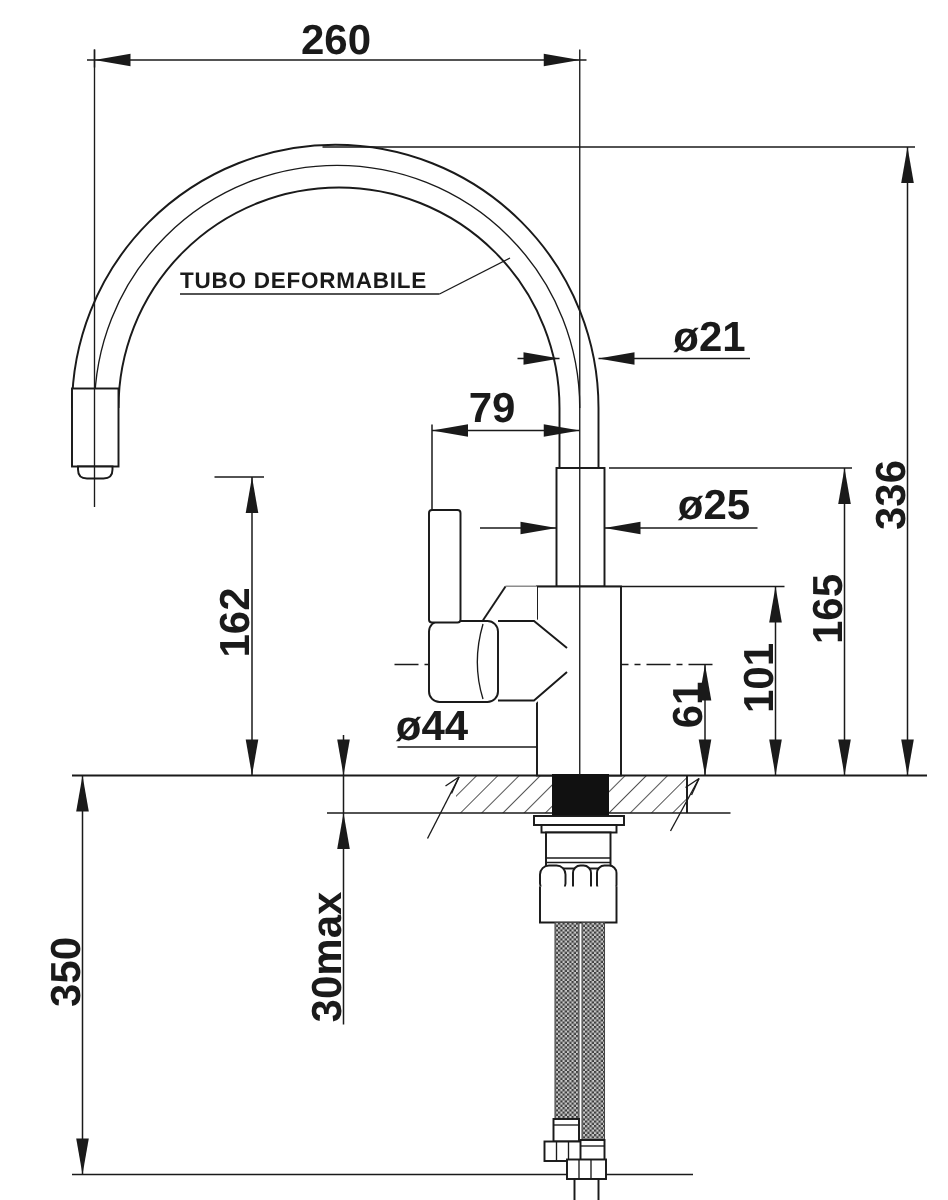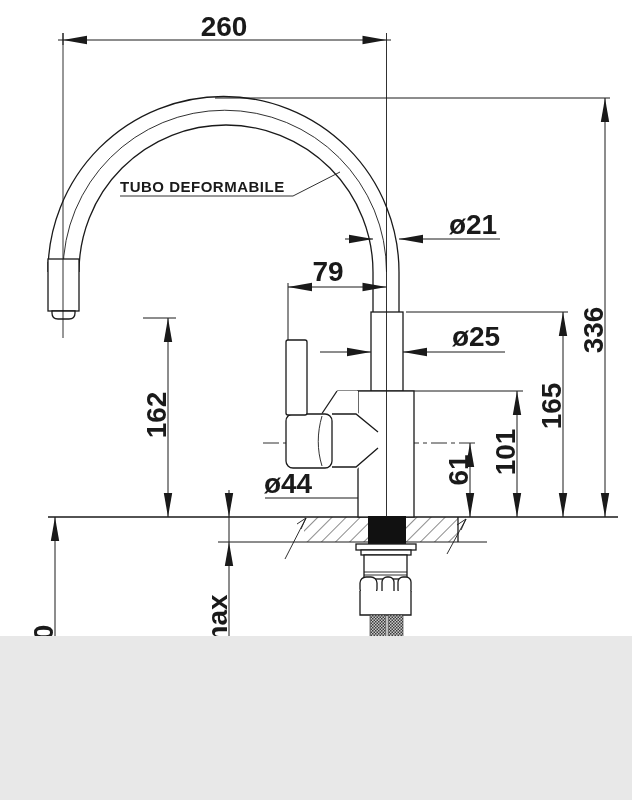--- a/index.html
+++ b/index.html
@@ -1,18 +1,18 @@
 <!DOCTYPE html>
 <html style="--ink: #1a1a1a; --paper: #ffffff;"><head>
 <meta charset="utf-8">
 <style>
   :root { --ink:#1a1a1a; --paper:#ffffff; }
   html,body { margin:0; padding:0; background:#e8e8e8; }
   #stage {
-    width:632px; height:636px; background:var(--paper);
+    width:632px; height:800px; background:var(--paper);
     position:relative; overflow:hidden; margin:0 auto;
     font-family:"Liberation Sans", sans-serif;
   }
   svg { display:block; }
   .ln   { stroke:var(--ink); stroke-width:1.3; fill:none; }
   .thin { stroke:var(--ink); stroke-width:0.9; fill:none; }
   .dim  { stroke:var(--ink); stroke-width:1; fill:none; }
   .dash { stroke:var(--ink); stroke-width:0.9; fill:none; stroke-dasharray:16 4 4 4; }
   .shape{ fill:var(--paper); stroke:var(--ink); stroke-width:1.3; }
   .fillonly { fill:var(--paper); stroke:none; }

